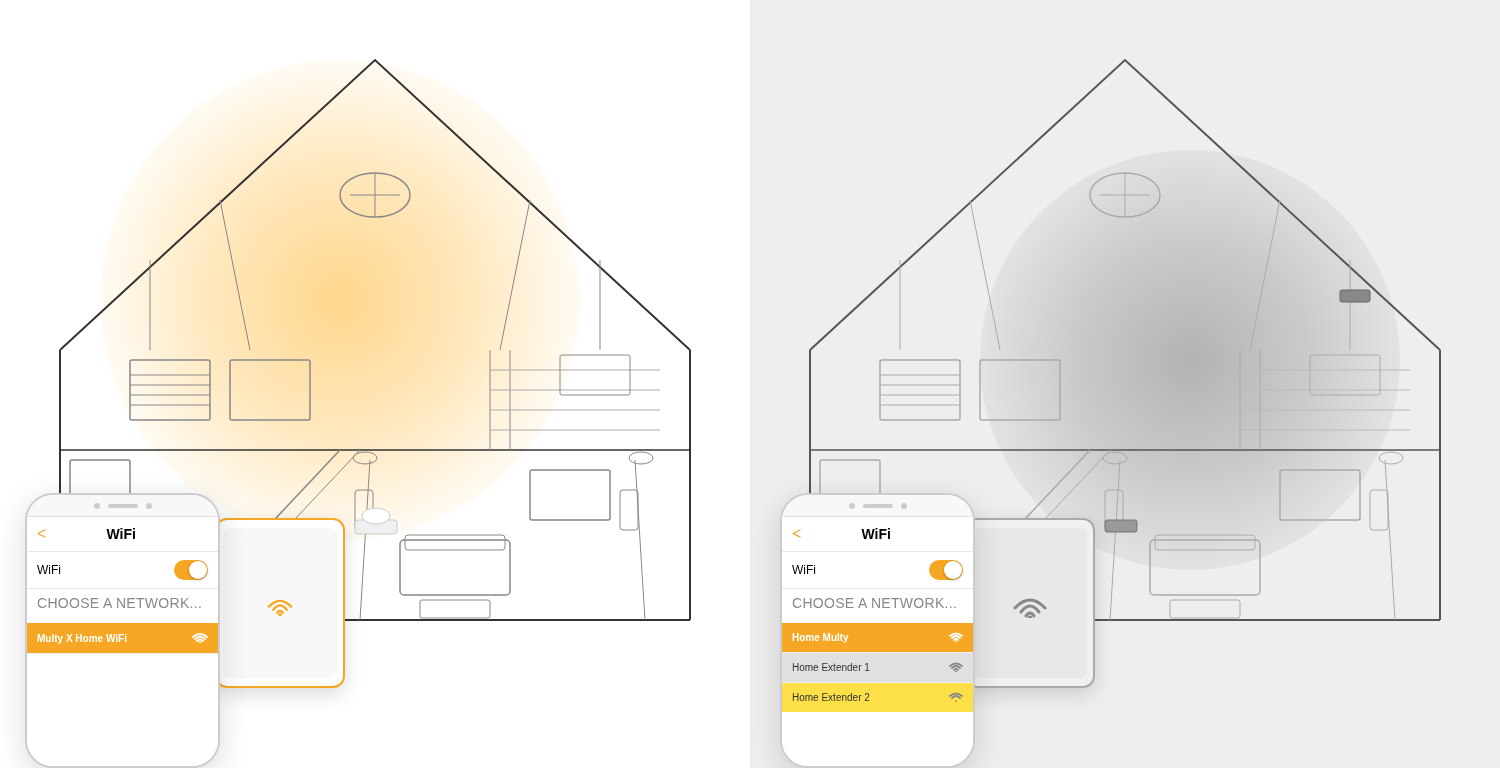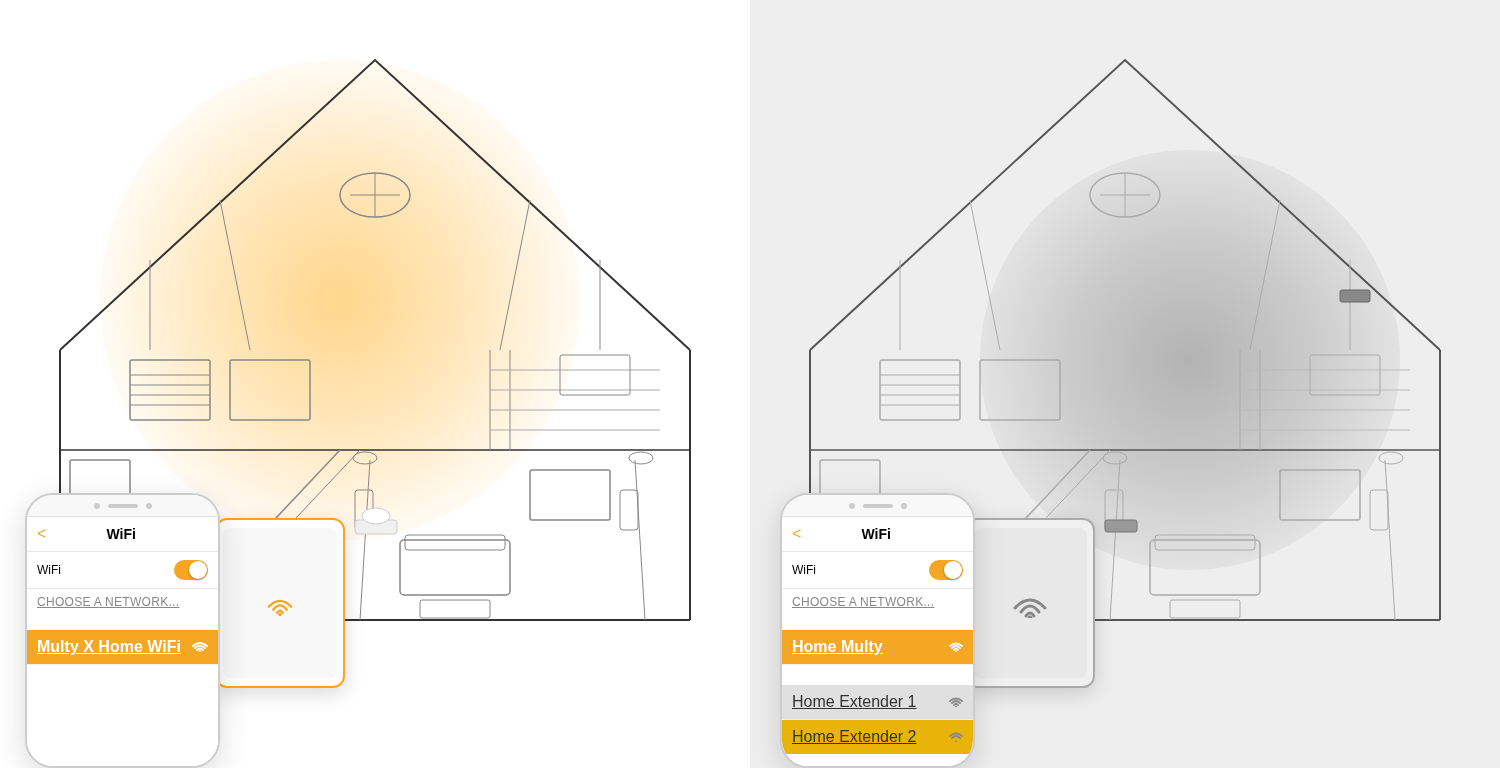--- a/index.html
+++ b/index.html
@@ -145,44 +145,42 @@
       width: 18px;
       height: 18px;
       background: #ffffff;
       border-radius: 50%;
       position: absolute;
       right: 1px;
       box-shadow: 0 1px 3px rgba(0,0,0,0.3);
     }
 
     .choose-network {
-      font-size: 12px;
+      font-size: 14px;
       color: #888888;
-      padding: 6px 10px 21px 10px;
+      padding: 6px 10px 12px 10px;
       text-transform: uppercase;
       letter-spacing: 0.3px;
-      text-decoration: underline;
     }
 
     .network-item {
       display: flex;
       align-items: center;
       padding: 8px 10px;
       border-bottom: 1px solid #f0f0f0;
     }
 
     .network-item-active {
       background: #f5a623;
     }
 
     .network-name {
-      font-size: 16px;
+      font-size: 10px;
       font-weight: 500;
       flex: 1;
-      text-decoration: underline;
     }
 
     .network-name-active {
       color: #ffffff;
       font-weight: 600;
     }
 
     .network-name-inactive {
       color: #333333;
     }
@@ -474,33 +472,33 @@
         <span class="wifi-icon-small">
           <svg width="14" height="11" viewBox="0 0 14 11">
             <path d="M1,5 Q7,0 13,5" fill="none" stroke="white" stroke-width="1.8" stroke-linecap="round"></path>
             <path d="M3,7 Q7,3 11,7" fill="none" stroke="white" stroke-width="1.8" stroke-linecap="round"></path>
             <path d="M5,9 Q7,6.5 9,9" fill="none" stroke="white" stroke-width="1.8" stroke-linecap="round"></path>
             <circle cx="7" cy="10.5" r="1" fill="white"></circle>
           </svg>
         </span>
       </div>
 
-      <div class="network-item" style="background:#e0e0e0;margin-top:20px;">
+      <div class="network-item" style="background:#e0e0e0;">
         <span class="network-name network-name-inactive">Home Extender 1</span>
         <span class="wifi-icon-small wifi-icon-small-gray">
           <svg width="14" height="11" viewBox="0 0 14 11">
             <path d="M1,5 Q7,0 13,5" fill="none" stroke="#888" stroke-width="1.8" stroke-linecap="round"></path>
             <path d="M3,7 Q7,3 11,7" fill="none" stroke="#888" stroke-width="1.8" stroke-linecap="round"></path>
             <path d="M5,9 Q7,6.5 9,9" fill="none" stroke="#888" stroke-width="1.8" stroke-linecap="round"></path>
             <circle cx="7" cy="10.5" r="1" fill="#888"></circle>
           </svg>
         </span>
       </div>
 
-      <div class="network-item" style="background:#eab308; border-bottom:none;align-items:center;">
+      <div class="network-item" style="background:#fde047; border-bottom:none;align-items:center;">
         <span class="network-name network-name-inactive">Home Extender 2</span>
         <span class="wifi-icon-small wifi-icon-small-gray">
           <svg width="14" height="11" viewBox="0 0 14 11">
             <path d="M1,5 Q7,0 13,5" fill="none" stroke="#888" stroke-width="1.8" stroke-linecap="round"></path>
             <path d="M3,7 Q7,3 11,7" fill="none" stroke="#888" stroke-width="1.8" stroke-linecap="round"></path>
             <circle cx="7" cy="10.5" r="1" fill="#888"></circle>
           </svg>
         </span>
       </div>
     </div>

